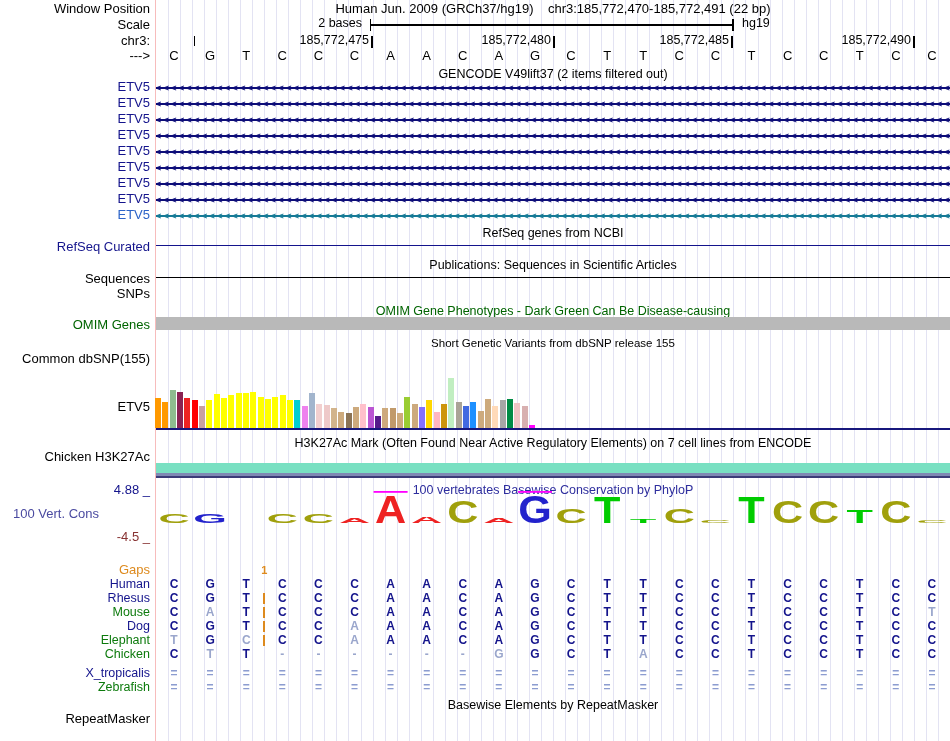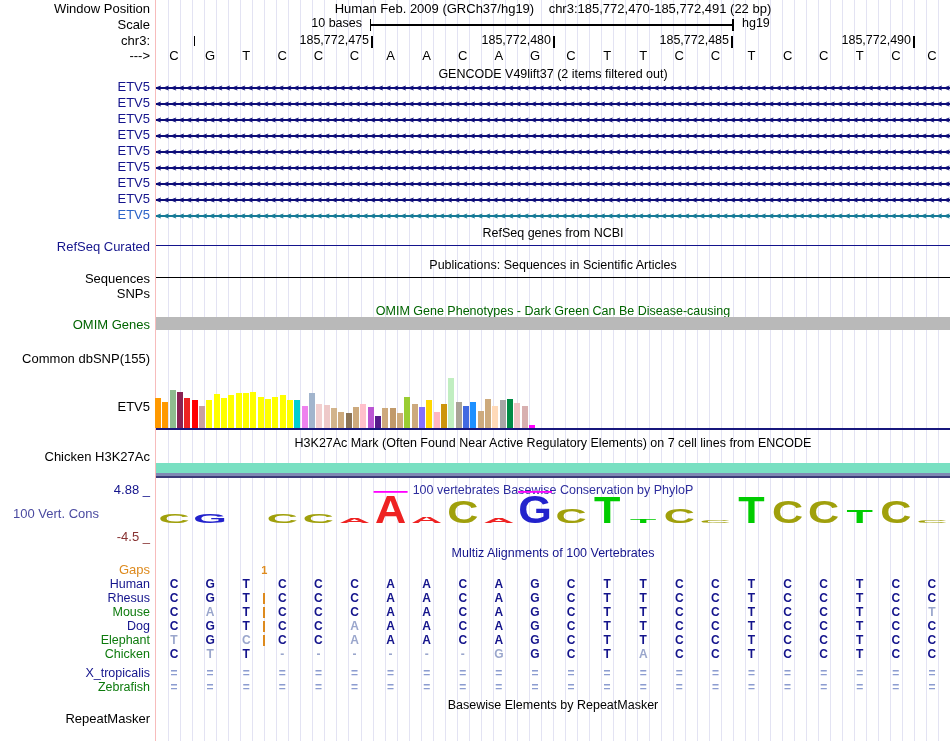--- a/index.html
+++ b/index.html
@@ -399,31 +399,31 @@
     <div class="tick" style="left: 553.25px; top: 36px; height: 12px;"></div>
     <div class="ticklabel" style="right: 399px; top: 34px; text-align: right;">185,772,480</div>
     <div class="tick" style="left: 371.25px; top: 36px; height: 12px;"></div>
     <div class="ticklabel" style="right: 581px; top: 34px; text-align: right;">185,772,475</div>
 
   <div class="lbl" style="top:2px">Window Position</div>
   <div class="lbl" style="top:18px">Scale</div>
   <div class="lbl" style="top:34px">chr3:</div>
   <div class="lbl" style="top:49px">---&gt;</div>
 
-  <div class="title" style="top:2px;font-size:13px">Human Feb. 2009 (GRCh37/hg19)    chr3:185,772,470-185,772,491 (22 bp)</div>
+  <div class="title" style="top:2px;font-size:13px">Human Jun. 2009 (GRCh37/hg19)    chr3:185,772,470-185,772,491 (22 bp)</div>
   <div class="title" style="top:68px">GENCODE V49lift37 (2 items filtered out)</div>
   <div class="title" style="top:227px">RefSeq genes from NCBI</div>
   <div class="title green" style="top:305px">OMIM Gene Phenotypes - Dark Green Can Be Disease-causing</div>
   <div class="title" style="top:259px">Publications: Sequences in Scientific Articles</div>
+  <div class="title small" style="top:337px">Short Genetic Variants from dbSNP release 155</div>
   <div class="title" style="top:437px">H3K27Ac Mark (Often Found Near Active Regulatory Elements) on 7 cell lines from ENCODE</div>
   <div class="title consTitle" style="top:484px">100 vertebrates Basewise Conservation by PhyloP</div>
-  <div class="title navy" style="top:547px">Multiz Alignments of 100 Vertebrates</div>
   <div class="title" style="top:699px">Basewise Elements by RepeatMasker</div>
 
-  <div class="ticklabel" style="right:588px;top:17px;text-align:right">10 bases</div>
+  <div class="ticklabel" style="right:588px;top:17px;text-align:right">2 bases</div>
   <div class="abs" style="left:370px;top:24px;width:363px;height:1.5px;background:#000"></div>
   <div class="tick" style="left:369.5px;top:18.5px;height:12px"></div>
   <div class="tick" style="left:732px;top:18.5px;height:12px"></div>
   <div class="ticklabel" style="left:742px;top:17px">hg19</div>
 
   <div class="lbl navy" style="top:240px">RefSeq Curated</div>
   <div class="lbl" style="top:272px">Sequences</div>
   <div class="lbl" style="top:287px">SNPs</div>
   <div class="lbl green" style="top:318px">OMIM Genes</div>
   <div class="lbl" style="top:352px">Common dbSNP(155)</div>

